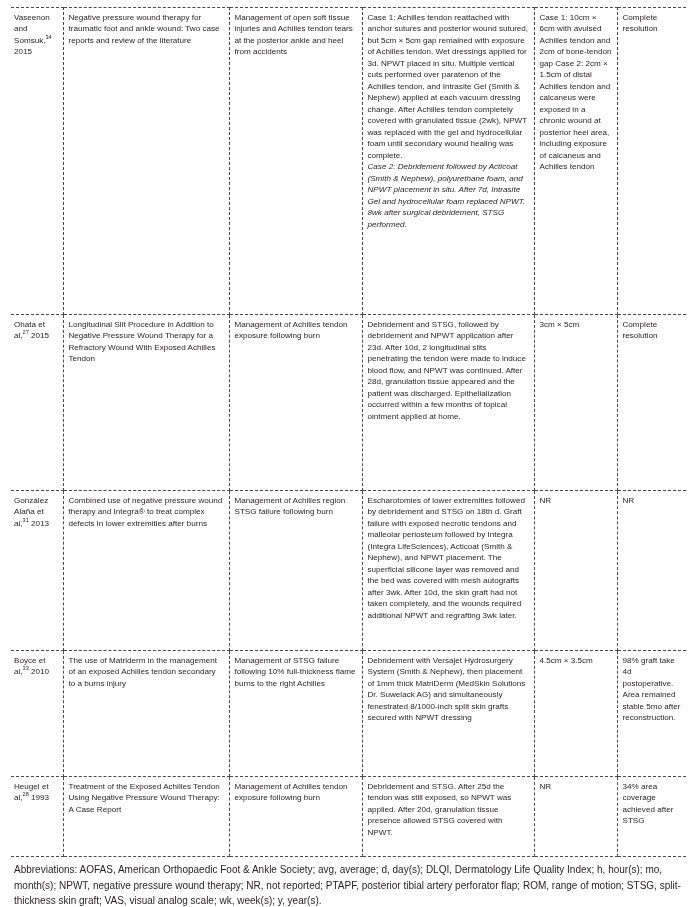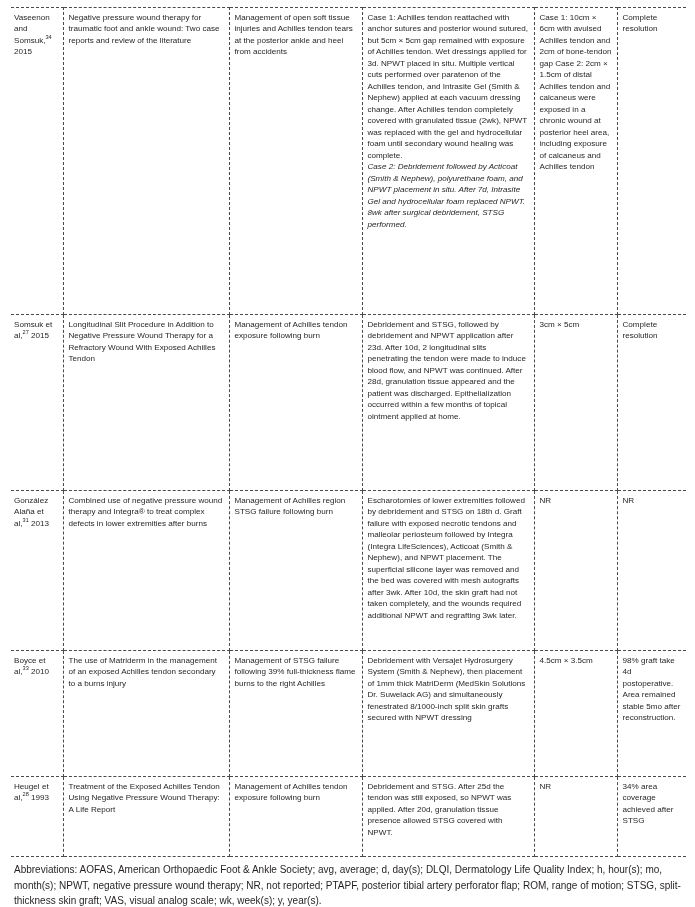--- a/index.html
+++ b/index.html
@@ -120,21 +120,21 @@
         <td>
           <p class="cell-p">Case 1: 10cm × 6cm with avulsed Achilles tendon and 2cm of bone-tendon gap Case 2: 2cm × 1.5cm of distal Achilles tendon and calcaneus were exposed in a chronic wound at posterior heel area, including exposure of calcaneus and Achilles tendon</p>
         </td>
         <td class="col-last">
           <p class="cell-p">Complete resolution</p>
         </td>
       </tr>
 
       <tr style="height: 176px;">
         <td class="col-first">
-          <p class="cell-p"><span>Somsuk et al,</span><sup class="ref">27</sup> <span>2015</span></p>
+          <p class="cell-p"><span>Ohata et al,</span><sup class="ref">27</sup> <span>2015</span></p>
         </td>
         <td>
           <p class="cell-p">Longitudinal Slit Procedure in Addition to Negative Pressure Wound Therapy for a Refractory Wound With Exposed Achilles Tendon</p>
         </td>
         <td>
           <p class="cell-p">Management of Achilles tendon exposure following burn</p>
         </td>
         <td>
           <p class="cell-p">Debridement and STSG, followed by debridement and NPWT application after 23d. After 10d, 2 longitudinal slits penetrating the tendon were made to induce blood flow, and NPWT was continued. After 28d, granulation tissue appeared and the patient was discharged. Epithelialization occurred within a few months of topical ointment applied at home.</p>
         </td>
@@ -168,39 +168,39 @@
       </tr>
 
       <tr style="height: 126px;">
         <td class="col-first">
           <p class="cell-p"><span>Boyce et al,</span><sup class="ref">33</sup> <span>2010</span></p>
         </td>
         <td>
           <p class="cell-p">The use of Matriderm in the management of an exposed Achilles tendon secondary to a burns injury</p>
         </td>
         <td>
-          <p class="cell-p">Management of STSG failure following 39% full-thickness flame burns to the right Achilles</p>
+          <p class="cell-p">Management of STSG failure following 10% full-thickness flame burns to the right Achilles</p>
         </td>
         <td>
           <p class="cell-p">Debridement with Versajet Hydrosurgery System (Smith &amp; Nephew), then placement of 1mm thick MatriDerm (MedSkin Solutions Dr. Suwelack AG) and simultaneously fenestrated 8/1000-inch split skin grafts secured with NPWT dressing</p>
         </td>
         <td>
           <p class="cell-p">4.5cm × 3.5cm</p>
         </td>
         <td class="col-last">
           <p class="cell-p">98% graft take 4d postoperative. Area remained stable 5mo after reconstruction.</p>
         </td>
       </tr>
 
       <tr style="height: 80px;">
         <td class="col-first">
           <p class="cell-p"><span>Heugel et al,</span><sup class="ref">28</sup> <span>1993</span></p>
         </td>
         <td>
-          <p class="cell-p">Treatment of the Exposed Achilles Tendon Using Negative Pressure Wound Therapy: A Life Report</p>
+          <p class="cell-p">Treatment of the Exposed Achilles Tendon Using Negative Pressure Wound Therapy: A Case Report</p>
         </td>
         <td>
           <p class="cell-p">Management of Achilles tendon exposure following burn</p>
         </td>
         <td>
           <p class="cell-p">Debridement and STSG. After 25d the tendon was still exposed, so NPWT was applied. After 20d, granulation tissue presence allowed STSG covered with NPWT.</p>
         </td>
         <td>
           <p class="cell-p">NR</p>
         </td>

